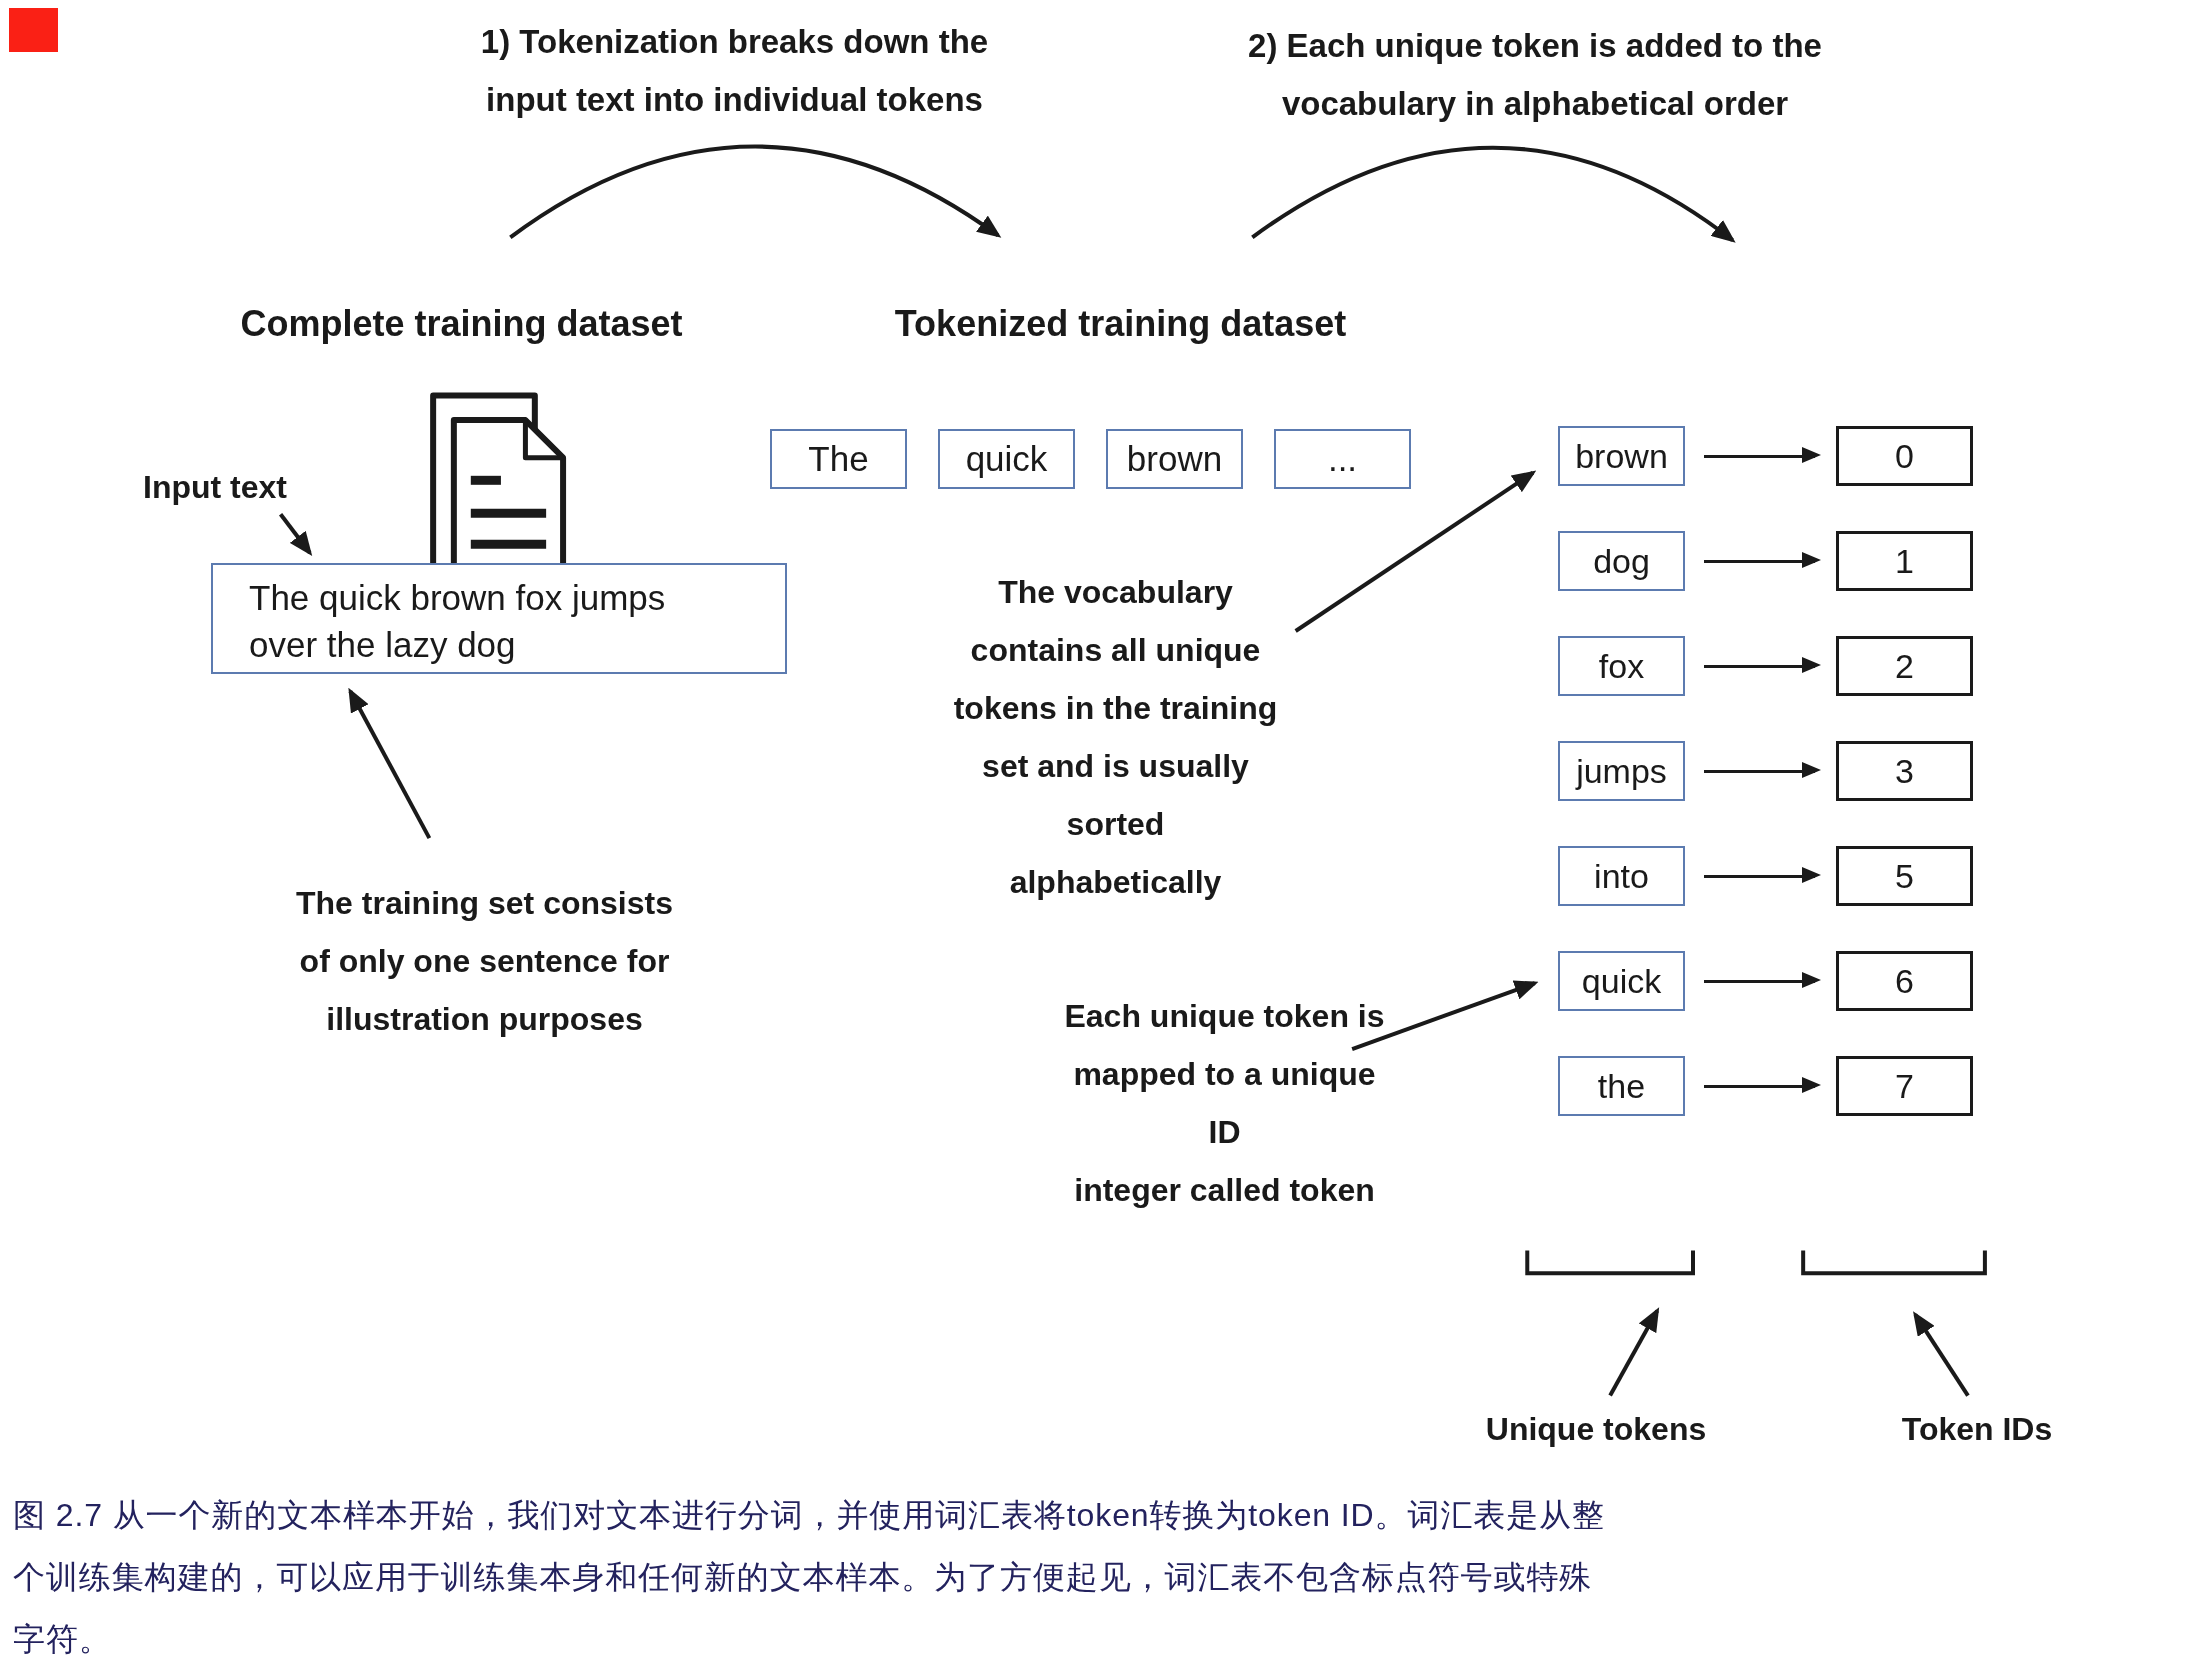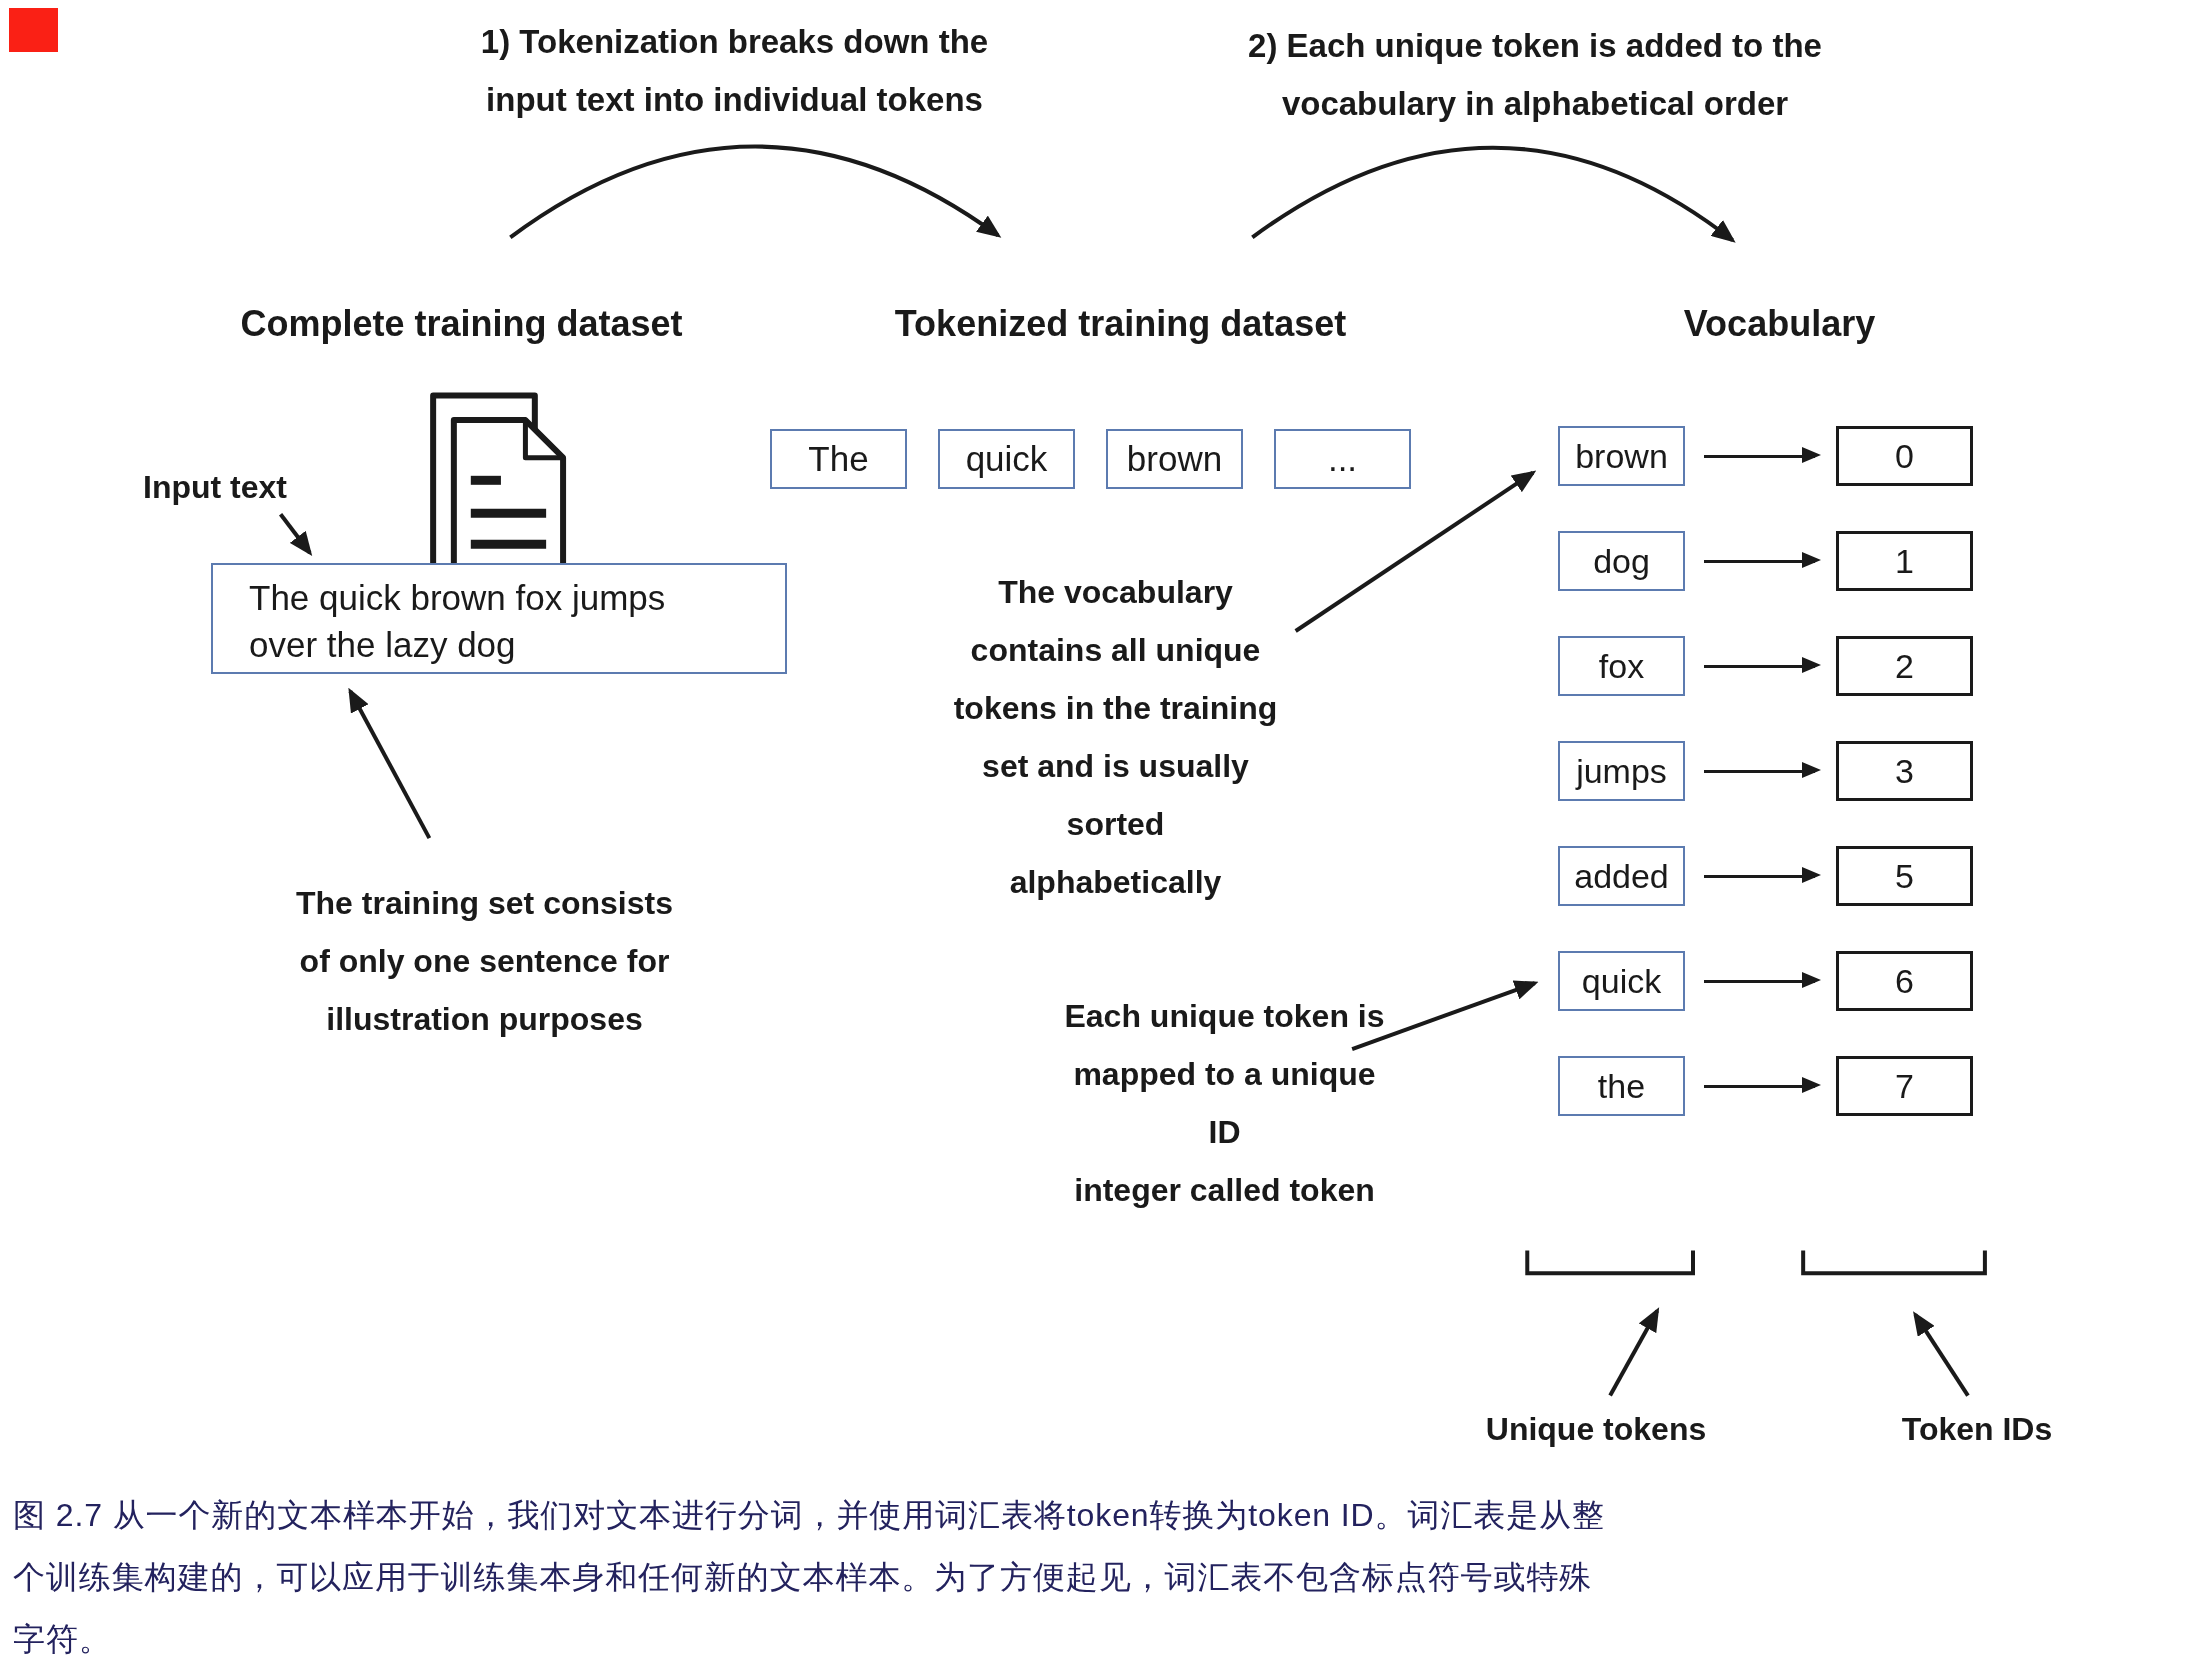--- a/index.html
+++ b/index.html
@@ -106,21 +106,20 @@
     <div>1) Tokenization breaks down the</div>
     <div>input text into individual tokens</div>
   </div>
   <div class="abs annotation center" style="left:1196px;top:17px;width:678px;">
     <div>2) Each unique token is added to the</div>
     <div>vocabulary in alphabetical order</div>
   </div>
 
   <div class="abs col-header center" style="left:179px;top:303px;width:565px;">Complete training dataset</div>
   <div class="abs col-header center" style="left:838px;top:303px;width:565px;">Tokenized training dataset</div>
-  <div class="abs col-header center" style="left:1544px;top:303px;width:471px;">Vocabulary</div>
 
   <div class="abs input-label" style="left:143px;top:469px;">Input text</div>
 
   <div class="abs input-box" style="left:211px;top:563px;">
 
   <div>The quick brown fox jumps</div>
       <div>over the lazy dog</div>
     </div>
 
   <div class="abs note center" style="left:202px;top:874px;width:565px;">
@@ -177,21 +176,21 @@
       </div>
 
       <div class="vocab-row">
         <div class="vtok">jumps</div>
         <div class="h-arrow"></div>
         <div class="vid">3</div>
       </div>
 
 
       <div class="vocab-row">
-        <div class="vtok">added</div>
+        <div class="vtok">into</div>
         <div class="h-arrow"></div>
         <div class="vid">5</div>
       </div>
 
       <div class="vocab-row">
         <div class="vtok">quick</div>
         <div class="h-arrow"></div>
         <div class="vid">6</div>
       </div>
 

